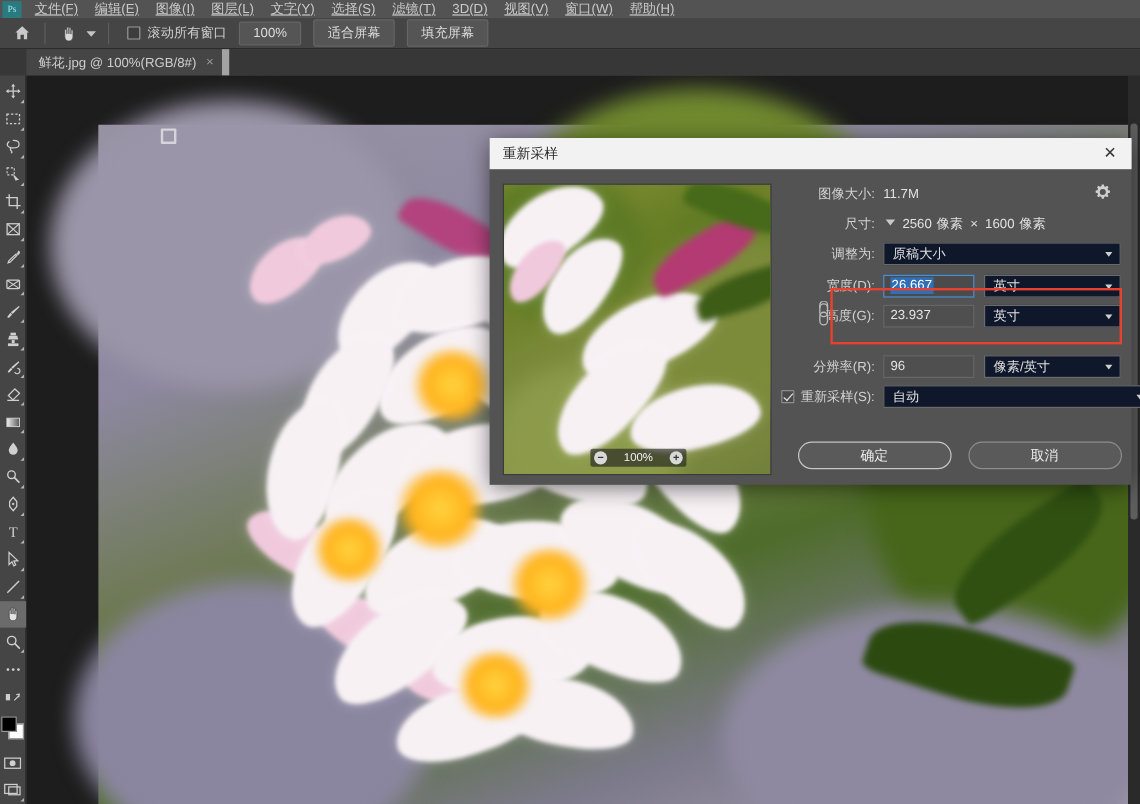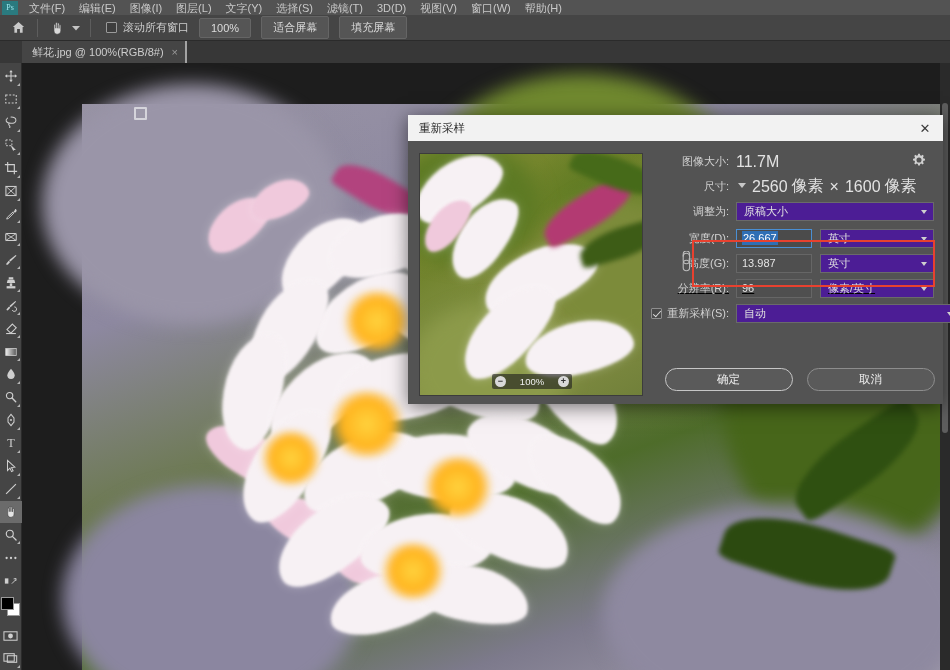--- a/index.html
+++ b/index.html
@@ -17,21 +17,21 @@
     background: #535353; display: flex; align-items: flex-end;
     padding-left: 2px; overflow: hidden;
   }
   #menubar .ps-logo {
     width: 16px; height: 14px; background: #2a7a7f; color: #9fe9ef;
     font-size: 8px; line-height: 14px; text-align: center; margin-right: 4px;
     font-family: "Liberation Serif", serif;
   }
   .menu-item {
     color: #c9c9c9; font-size: 11px; line-height: 13px;
-    padding: 0 7px; white-space: nowrap; cursor: default;
+    padding: 0 7px; white-space: nowrap; cursor: default; text-decoration: underline;
   }
 
   
   #optionsbar {
     position: absolute; left: 0; top: 15px; width: 950px; height: 26px;
     background: #454545; border-bottom: 1px solid #2b2b2b;
     display: flex; align-items: center; padding-left: 6px; gap: 0;
   }
   .opt-icon {
     width: 24px; height: 24px; display: flex; align-items: center;
@@ -58,21 +58,21 @@
   }
 
   
   #tabbar {
     position: absolute; left: 0; top: 41px; width: 950px; height: 22px;
     background: #373737; display: flex; align-items: stretch;
   }
   #tabbar .tab-gutter { width: 22px; background: #373737; }
   .doc-tab {
     background: #454545; display: flex; align-items: center;
-    padding: 0 7px 0 10px; gap: 8px; border-right: 2px solid #a3a3a3;
+    padding: 0 7px 0 10px; gap: 8px; border-right: 6px solid #a3a3a3;
     cursor: pointer;
   }
   .doc-tab .tab-title { color: #cdcdcd; font-size: 11px; white-space: nowrap; }
   .doc-tab .tab-close {
     color: #9a9a9a; font-size: 11px; line-height: 11px; cursor: pointer;
   }
 
   
   #toolbar {
     position: absolute; left: 0; top: 63px; width: 22px; height: 607px;
@@ -188,32 +188,32 @@
   }
   #zoomval { color: #f0f0f0; font-size: 9.5px; }
 
   
   #form { position: absolute; left: 250px; top: 10px; width: 276px; }
   .frow { display: flex; align-items: center; height: 21px; margin-bottom: 4px; }
   .flabel {
     width: 78px; text-align: right; padding-right: 7px;
     color: #d2d2d2; font-size: 11px; white-space: nowrap;
   }
-  .fval { color: #e2e2e2; font-size: 16px; }
+  .fval { color: #e2e2e2; font-size: 11px; }
   .gear {
     position: absolute; right: 8px; top: 2px; width: 14px; height: 14px;
     cursor: pointer;
   }
   .dim-caret {
     display: inline-block; width: 0; height: 0; margin: 0 6px 2px 2px;
     border-left: 4px solid transparent; border-right: 4px solid transparent;
     border-top: 5px solid #c8c8c8; cursor: pointer;
   }
   .select {
-    flex: 1; height: 19px; background: #4c1d95; border: 1px solid #6a6a6a;
+    flex: 1; height: 19px; background: #0f172a; border: 1px solid #6a6a6a;
     color: #e0e0e0; font-size: 11px; display: flex; align-items: center;
     justify-content: space-between; padding: 0 6px 0 7px; cursor: pointer;
   }
   .select .sv-caret {
     width: 0; height: 0; border-left: 3.5px solid transparent;
     border-right: 3.5px solid transparent; border-top: 4.5px solid #cfcfcf;
   }
   .input {
     width: 76px; height: 19px; background: #4f4f4f; border: 1px solid #666;
     color: #e4e4e4; font-size: 11px; padding: 0 5px; line-height: 17px;
@@ -603,29 +603,29 @@
           </div>
           <div class="select unitsel">
             <span>英寸</span>
             <span class="sv-caret"></span>
           </div>
         </div>
 
         <div class="frow">
           <span class="flabel">高度(G):</span>
           <div class="input">
-            <span>13.987</span>
+            <span>23.937</span>
           </div>
           <div class="select unitsel">
             <span>英寸</span>
             <span class="sv-caret"></span>
           </div>
         </div>
 
-        <div class="frow" style="margin-top:4px;text-decoration:underline;">
+        <div class="frow" style="margin-top:21px;">
           <span class="flabel">分辨率(R):</span>
           <div class="input">
             <span>96</span>
           </div>
           <div class="select unitsel">
             <span>像素/英寸</span>
             <span class="sv-caret"></span>
           </div>
         </div>
 

